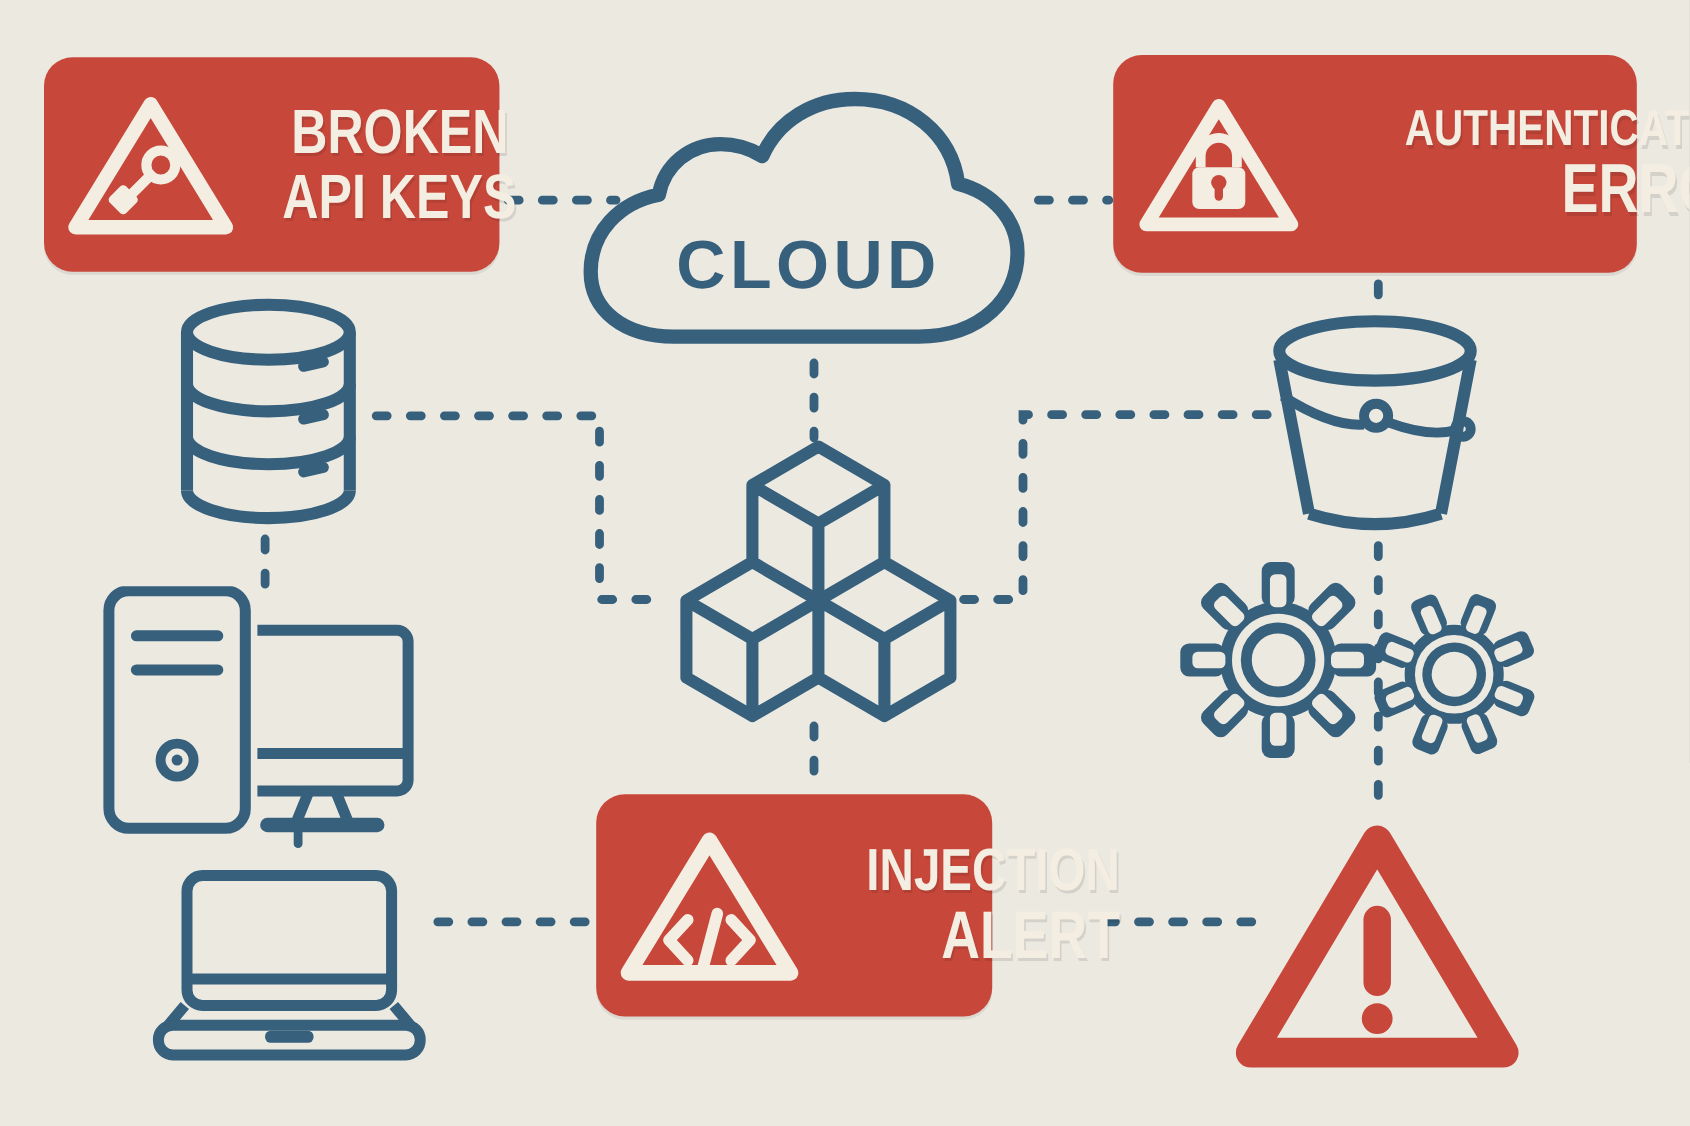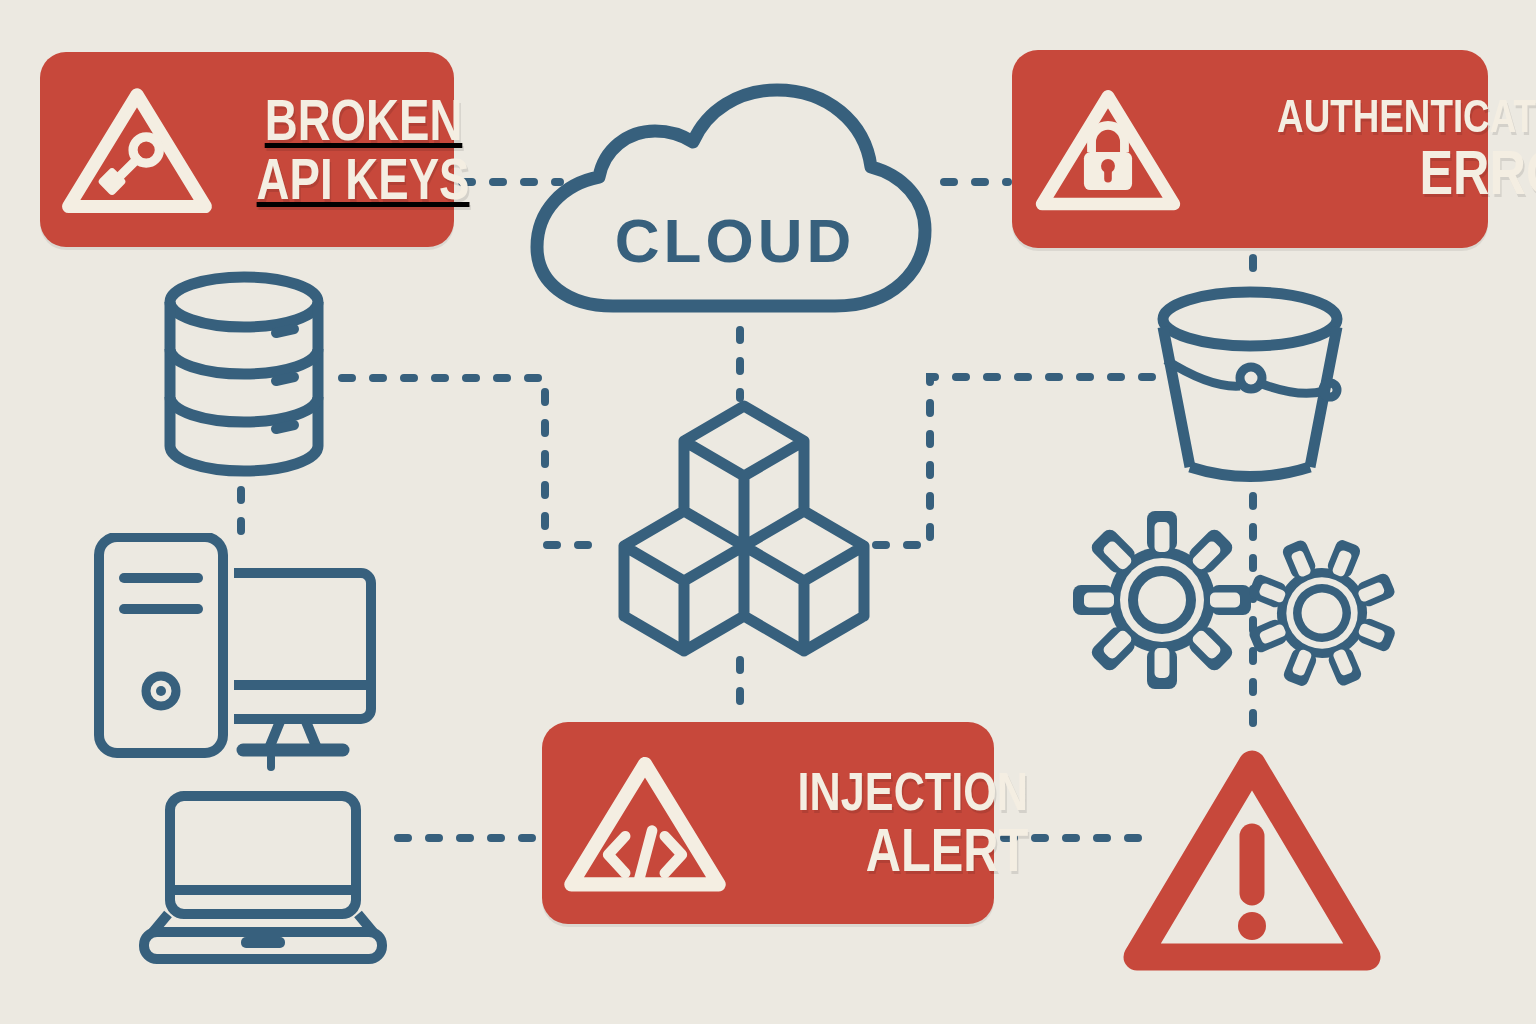--- a/index.html
+++ b/index.html
@@ -65,21 +65,21 @@
     </g>
   </svg>
 
   <svg class="abs" style="left:505px;top:50px;" width="455" height="275" viewBox="0 0 455 275">
     <path d="M108 256 L330 256 C388 256 420 220 420 180 C420 150 398 125 366 117
              C360 72 322 40 272 40 C234 40 202 60 188 92 C177 85 164 81 150 81
              C122 81 99 100 94 127 C58 134 32 161 32 197 C32 232 62 256 108 256 Z" fill="none" stroke="#37607D" stroke-width="13" stroke-linejoin="round"></path>
     <text x="230" y="212" text-anchor="middle" font-size="62" font-weight="700" letter-spacing="4" fill="#37607D">CLOUD</text>
   </svg>
 
-  <div class="banner" style="left:40px;top:52px;width:414px;height:195px;padding:0 22px 0 18px;gap:14px;text-decoration:underline;">
+  <div class="banner" style="left:40px;top:52px;width:414px;height:195px;padding:0 22px 0 18px;gap:14px;">
     <svg class="tri" width="158" height="142" viewBox="0 0 120 108">
       <path d="M60 12 L112 97 L8 97 Z" fill="none" stroke="#F4EEE2" stroke-width="10" stroke-linejoin="round"></path>
       <circle cx="67" cy="54" r="10" fill="none" stroke="#F4EEE2" stroke-width="7"></circle>
       <path d="M60 61 L42 79" fill="none" stroke="#F4EEE2" stroke-width="7" stroke-linecap="round"></path>
       <rect x="33" y="70" width="16" height="16" rx="3" transform="rotate(45 41 78)" fill="#F4EEE2"></rect>
     </svg>
     <div class="txt txt-center" style="font-size:57px;">
       <span class="cond">BROKEN</span>
       <span class="cond">API KEYS</span>
     </div>
@@ -92,21 +92,21 @@
       <rect x="41" y="56" width="38" height="30" rx="5" fill="#F4EEE2"></rect>
       <circle cx="60" cy="67" r="5.5" fill="#C7483B"></circle>
       <rect x="57" y="69" width="6" height="11" rx="3" fill="#C7483B"></rect>
     </svg>
     <div class="txt txt-right" style="font-size:46px;">
       <span class="cond">AUTHENTICATION</span>
       <span class="cond" style="font-size:63px;">ERROR</span>
     </div>
   </div>
 
-  <div class="banner" style="left:542px;top:722px;width:452px;height:202px;padding:0 26px 0 18px;gap:10px;">
+  <div class="banner" style="left:542px;top:722px;width:360px;height:202px;padding:0 26px 0 18px;">
     <svg class="tri" width="170" height="153" viewBox="0 0 120 108">
       <path d="M60 12 L112 97 L8 97 Z" fill="none" stroke="#F4EEE2" stroke-width="10" stroke-linejoin="round"></path>
       <g fill="none" stroke="#F4EEE2" stroke-width="7.5" stroke-linecap="round" stroke-linejoin="round">
         <path d="M46 63 L34 76 L46 89"></path>
         <path d="M74 63 L86 76 L74 89"></path>
         <path d="M65 59 L56 93"></path>
       </g>
     </svg>
     <div class="txt txt-right" style="font-size:54px;">
       <span class="cond">INJECTION</span>

